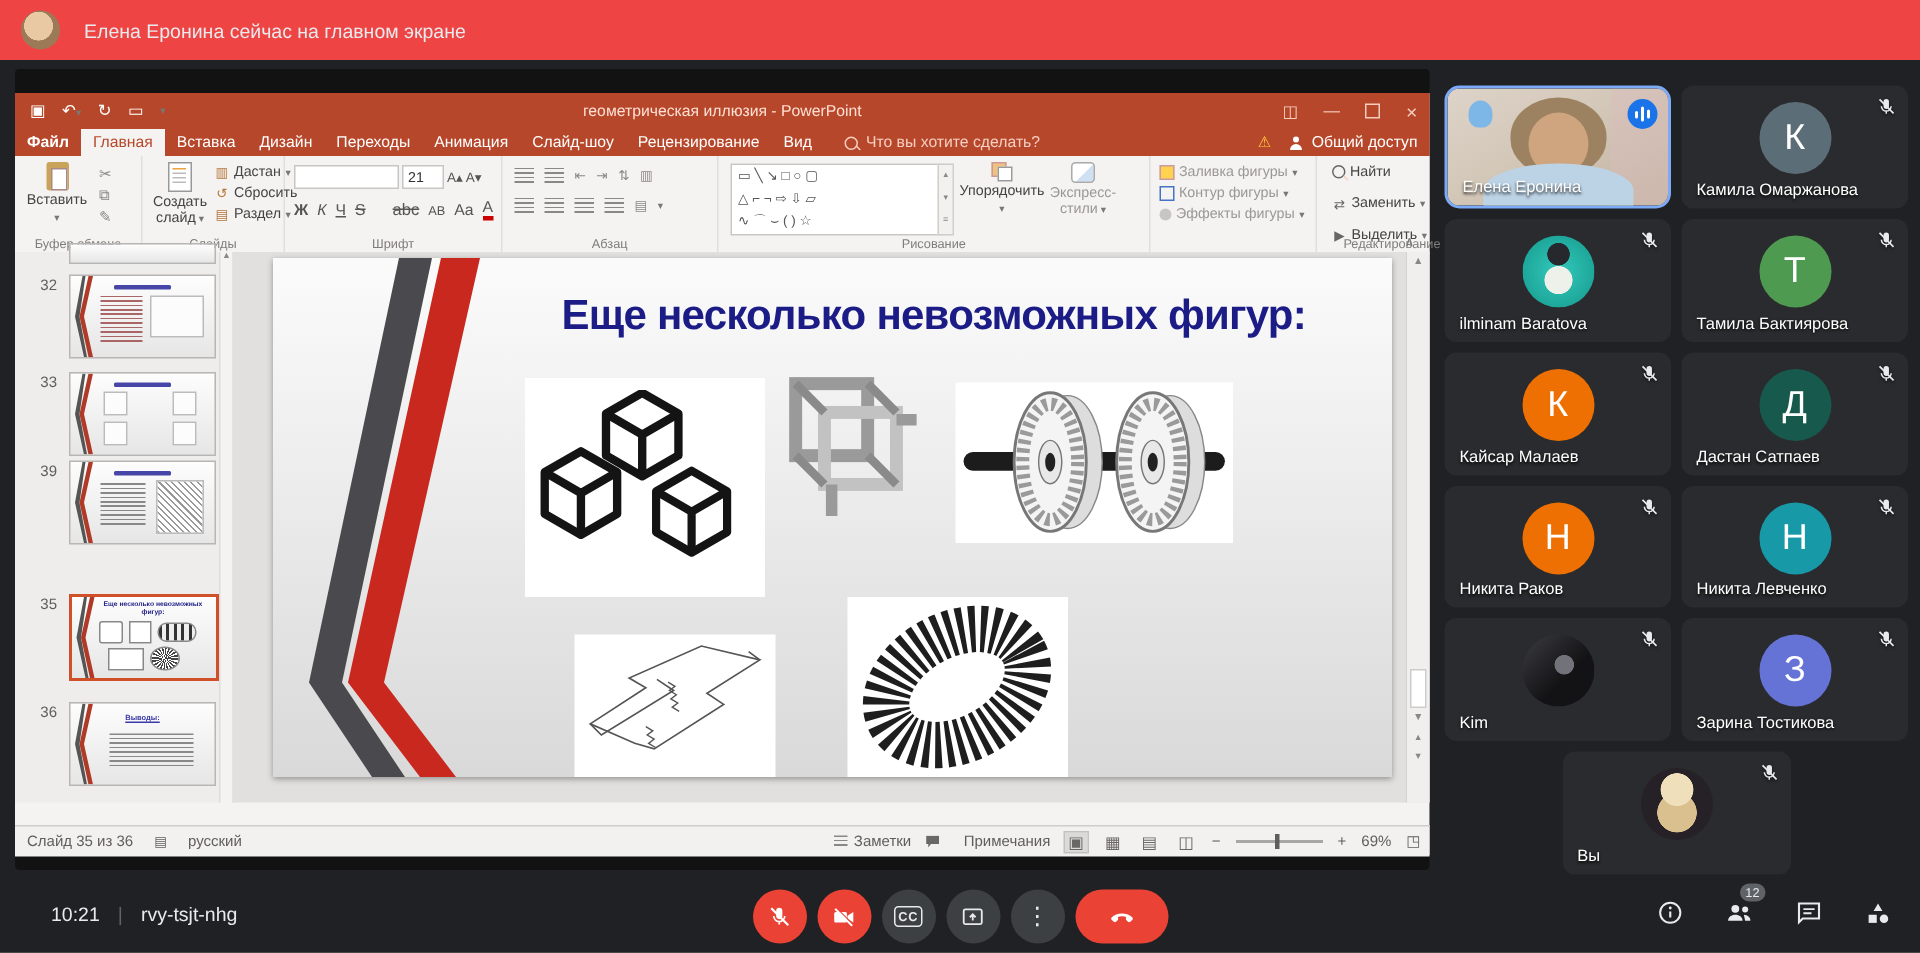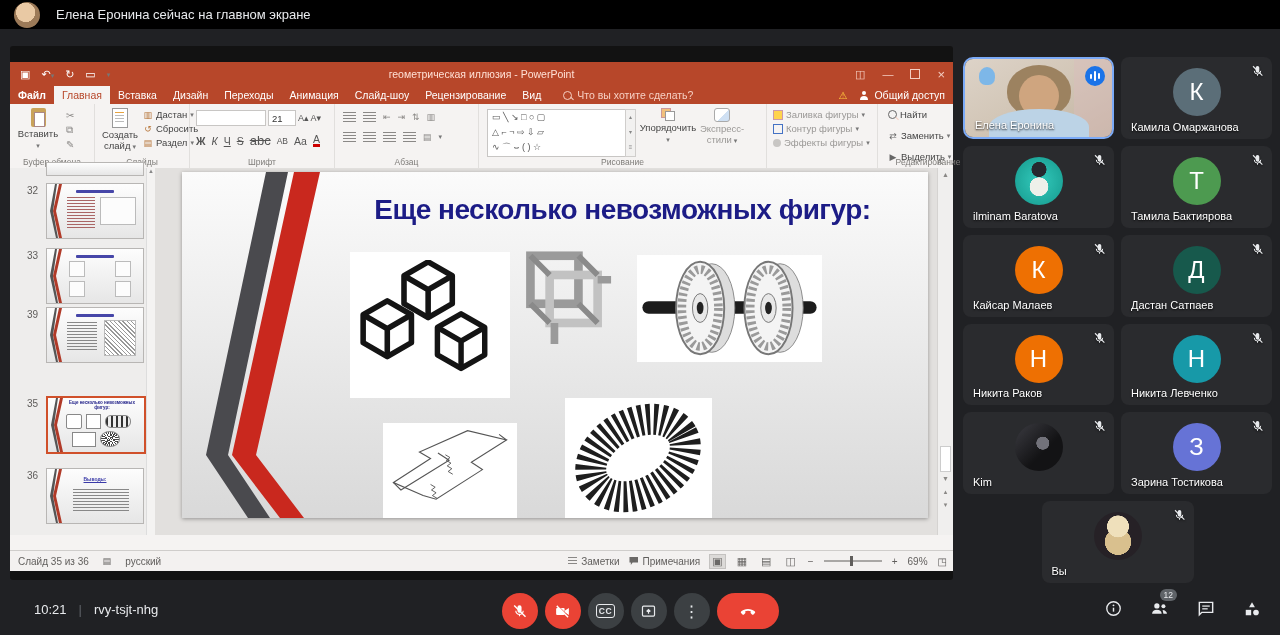--- a/index.html
+++ b/index.html
@@ -1,18 +1,18 @@
 <!DOCTYPE html>
 <html><head>
 <meta charset="utf-8">
 <style>
   html,body{margin:0;padding:0;background:#202124;font-family:"Liberation Sans",sans-serif;}
   .stage{position:relative;width:1280px;height:635px;background:#202124;overflow:hidden;}
   
-  .banner{position:absolute;left:0;top:0;width:1280px;height:29px;background:#000000;display:flex;align-items:center;}
+  .banner{position:absolute;left:0;top:0;width:1280px;height:40px;background:#ef4444;display:flex;align-items:center;}
   .banner .bav{width:26px;height:26px;border-radius:50%;margin-left:14px;
     background:radial-gradient(circle at 45% 40%,#e9c9a4 0 45%,#9c7a58 46% 75%,#6c543c 76%);}
   .banner .btxt{color:#e8eaed;font-size:13px;margin-left:16px;font-weight:500;}
   
   .share{position:absolute;left:10px;top:46px;width:943px;height:534px;background:#121212;border-radius:3px;}
   .ppt{position:absolute;left:0;top:16px;width:943px;height:508px;background:#f5f3f2;font-size:10px;color:#444;}
   
   .tbar{position:absolute;left:0;top:0;width:943px;height:24px;background:#b7472a;display:flex;align-items:center;}
   .qat{display:flex;align-items:center;gap:11px;margin-left:10px;color:#fff;font-size:11px;}
   .qat span{line-height:1;}
@@ -42,21 +42,21 @@
   .clip:after{content:"";position:absolute;left:3px;top:4px;width:9px;height:13px;background:#fff;border:1px solid #a88;}
   .pagei{width:14px;height:18px;background:#fff;border:1px solid #999;margin:0 auto 2px;position:relative;}
   .pagei:after{content:"";position:absolute;left:2px;top:3px;width:9px;height:1px;background:#e8a33d;box-shadow:0 3px 0 #bbb,0 6px 0 #bbb,0 9px 0 #bbb;}
   .smico{display:flex;flex-direction:column;gap:3px;position:absolute;font-size:10px;color:#8a8886;}
   .mrow{display:flex;align-items:center;gap:3px;font-size:9.5px;color:#444;white-space:nowrap;}
   .mrow .ic{color:#b7763a;font-size:9px;width:10px;text-align:center;}
   .car{font-size:7px;color:#777;}
   .fbox{height:14px;background:#fff;border:1px solid #c8c6c4;display:inline-flex;align-items:center;padding:0 3px;font-size:9.5px;color:#333;}
   .fbtns{display:flex;gap:6px;align-items:center;font-size:10.5px;color:#555;margin-top:5px;}
   .fbtns .b{font-weight:bold}.fbtns .i{font-style:italic}.fbtns .u{text-decoration:underline}
-  .fbtns .s{text-decoration:line-through}.fbtns .abc{text-decoration:line-through;font-size:13px;}
+  .fbtns .s{text-decoration:line-through}.fbtns .abc{text-decoration:line-through;font-size:11px;margin-left:12px;}
   .fbtns .col{border-bottom:3px solid #c00;line-height:1;}
   .pli{width:13px;height:10px;background:repeating-linear-gradient(to bottom,#8a8886 0 1px,transparent 1px 3px);display:inline-block;}
   .prow{display:flex;gap:7px;align-items:center;}
   .shapesbox{position:absolute;left:8px;top:5px;width:134px;height:46px;background:#fff;border:1px solid #c8c6c4;
     font-size:9px;color:#555;line-height:15px;padding:0 4px;white-space:nowrap;overflow:hidden;}
   .shsc{position:absolute;left:146px;top:5px;width:9px;height:46px;border:1px solid #d0cecc;background:#f2f1f0;
     font-size:6px;color:#888;text-align:center;line-height:15px;}
   .arr-ic{width:14px;height:13px;position:relative;margin:0 auto 2px;}
   .arr-ic i{position:absolute;width:8px;height:8px;}
   .arr-ic .a1{left:0;top:0;background:#f2c17d;border:1px solid #c99;}
@@ -486,21 +486,21 @@
         <div class="lft">
           <span>Слайд 35 из 36</span>
           <span style="font-size:9px;">▤</span>
           <span>русский</span>
         </div>
         <div class="rgt">
           <span style="display:flex;gap:4px;align-items:center;">
               <span class="pli" style="width:9px;height:8px;"></span>
               <span>Заметки</span>
             </span>
-          <span style="display:flex;gap:4px;align-items:center;">
+          <span style="display:flex;gap:16px;align-items:center;">
               <span class="cmt"></span>
               <span>Примечания</span>
             </span>
           <span class="vbtn on">▣</span>
           <span class="vbtn">▦</span>
           <span class="vbtn">▤</span>
           <span class="vbtn">◫</span>
           <span>−</span>
           <span class="zl">
               <i class="zth"></i>

